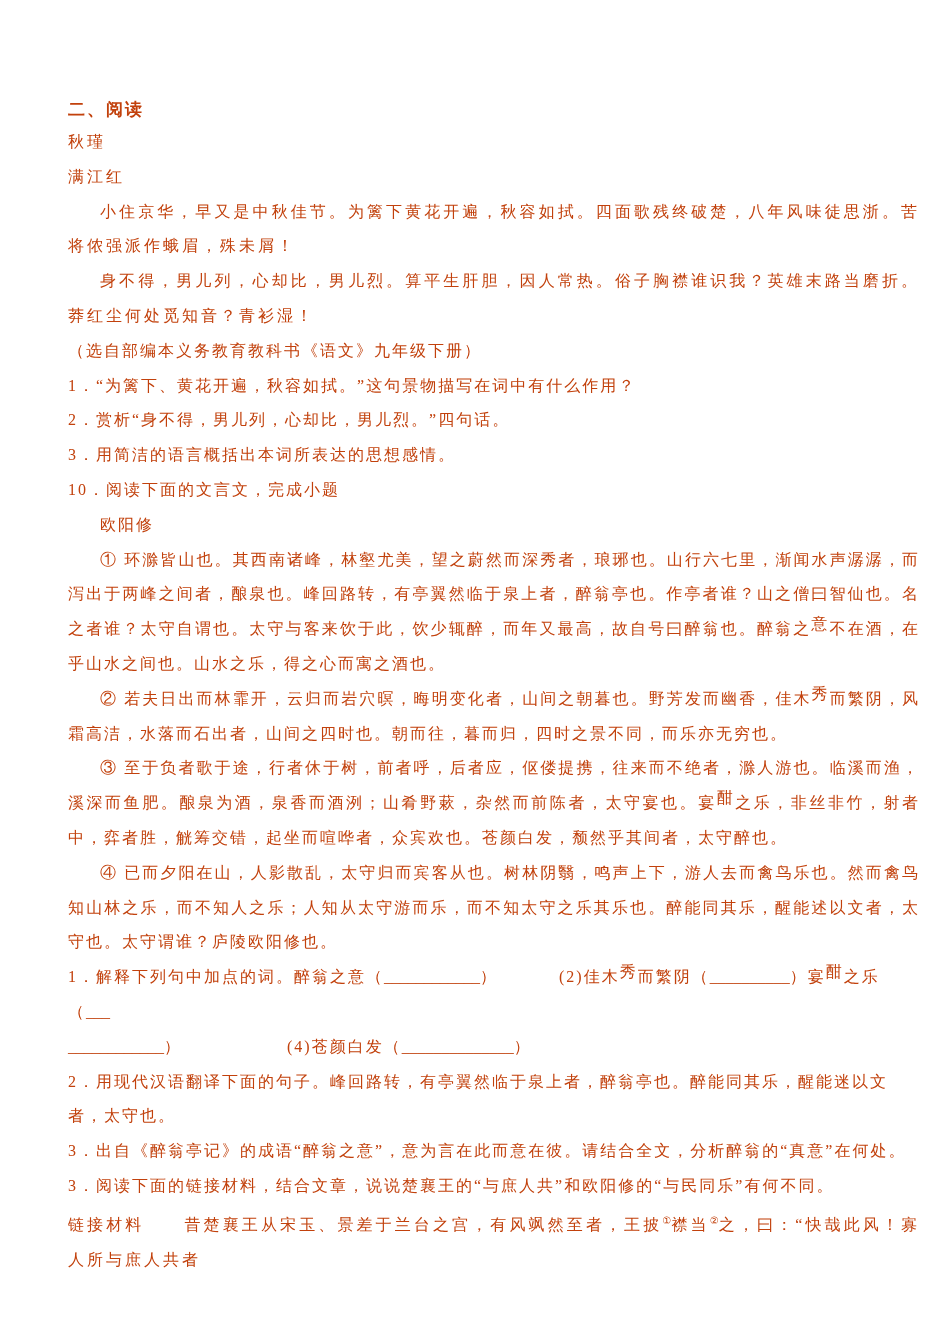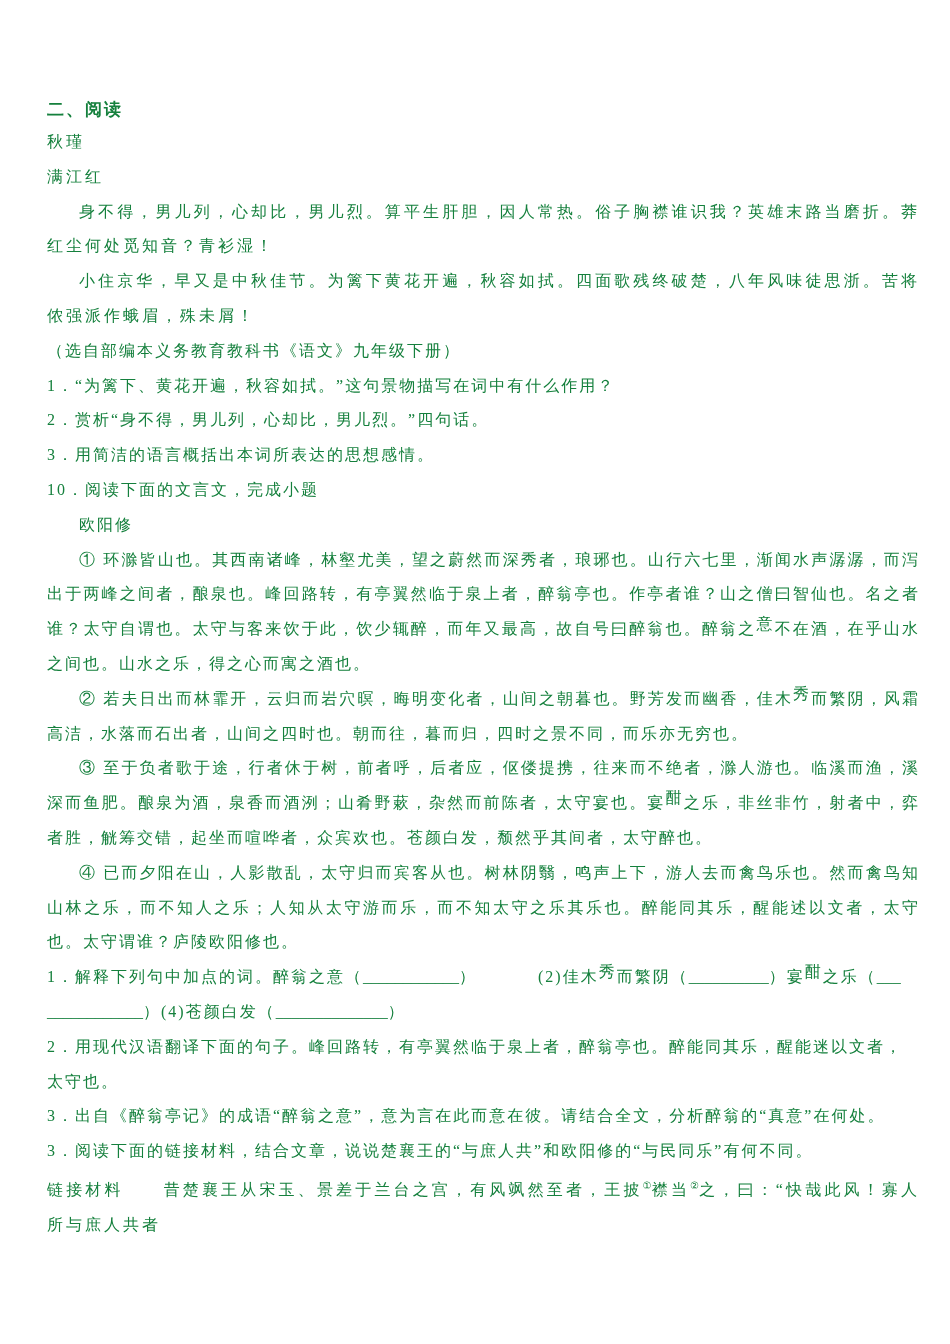--- a/index.html
+++ b/index.html
@@ -1,59 +1,59 @@
 <!DOCTYPE html>
 <html><head>
 <meta charset="utf-8">
 <style>
   html,body{margin:0;padding:0;background:#ffffff;}
   .page{
     width:950px;
     height:1344px;
     background:#ffffff;
     box-sizing:border-box;
-    padding:95px 30px 0 47px;
+    padding:95px 30px 0 68px;
     font-family:"Liberation Serif","DejaVu Serif",serif;
     font-size:16px;
-    color:#15803d;
+    color:#c2410c;
     line-height:34.8px;
     letter-spacing:2px;
     overflow:hidden;
   }
   .heading{
     font-weight:bold;
     font-size:17px;
     letter-spacing:2px;
     line-height:30px;
     font-family:"Liberation Sans","DejaVu Sans",sans-serif;
   }
   p{margin:0;}
   .kai{letter-spacing:3px;}
   .indent{text-indent:2em;}
   .just{text-align:justify;}
   .raised{position:relative;top:-5px;}
   .sup{font-size:10px;vertical-align:super;letter-spacing:0;}
   .blank{letter-spacing:0;}
   .gap-lg{margin-left:61px;}
-  .gap-md{}
+  .gap-md{margin-left:105px;}
   .gap-sm{margin-left:40px;}
 </style>
 </head>
 <body>
 
 <div class="page">
 
   <p class="heading">二、阅读</p>
 
 
   <p class="kai">秋瑾</p>
   <p class="kai">满江红</p>
 
+  <p class="kai indent just">小住京华，早又是中秋佳节。为篱下黄花开遍，秋容如拭。四面歌残终破楚，八年风味徒思浙。苦将侬强派作蛾眉，殊未屑！</p>
   <p class="kai indent just">身不得，男儿列，心却比，男儿烈。算平生肝胆，因人常热。俗子胸襟谁识我？英雄末路当磨折。莽红尘何处觅知音？青衫湿！</p>
-  <p class="kai indent just">小住京华，早又是中秋佳节。为篱下黄花开遍，秋容如拭。四面歌残终破楚，八年风味徒思浙。苦将侬强派作蛾眉，殊未屑！</p>
 
   <p>（选自部编本义务教育教科书《语文》九年级下册）</p>
 
   <p>1．“为篱下、黄花开遍，秋容如拭。”这句景物描写在词中有什么作用？</p>
   <p>2．赏析“身不得，男儿列，心却比，男儿烈。”四句话。</p>
   <p>3．用简洁的语言概括出本词所表达的思想感情。</p>
 
   <p>10．阅读下面的文言文，完成小题</p>
 
   <p class="indent">欧阳修</p>

